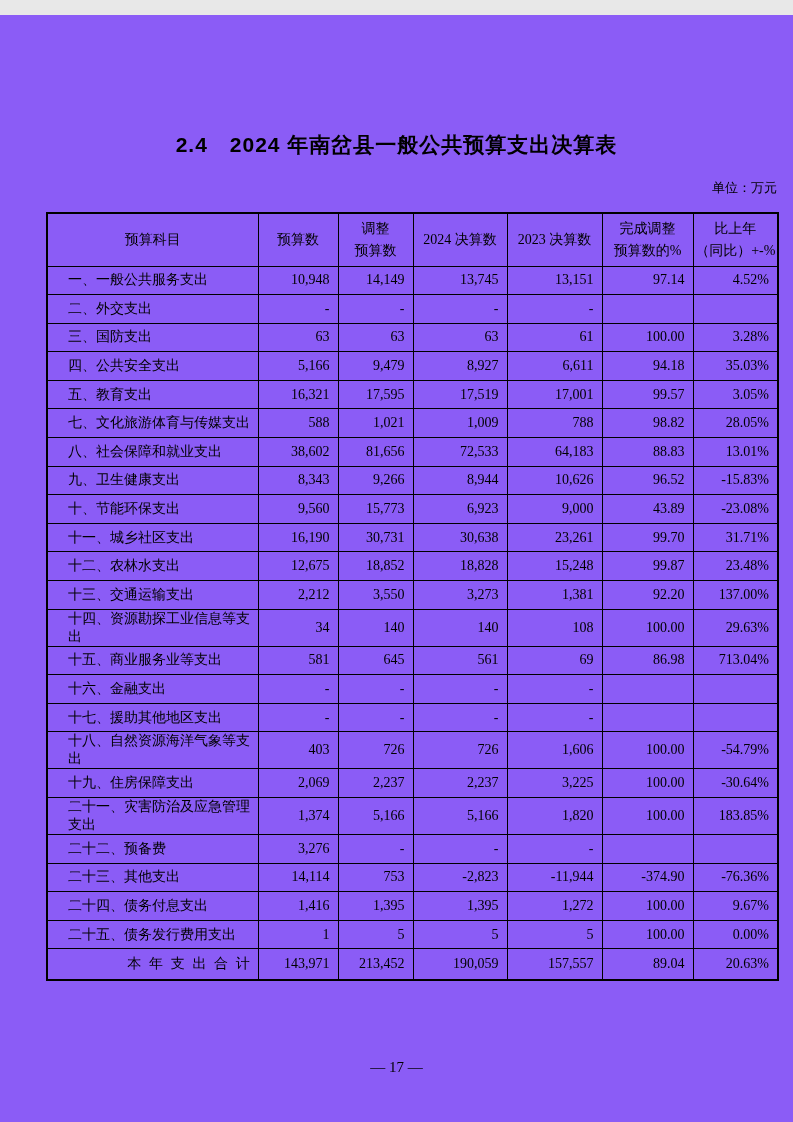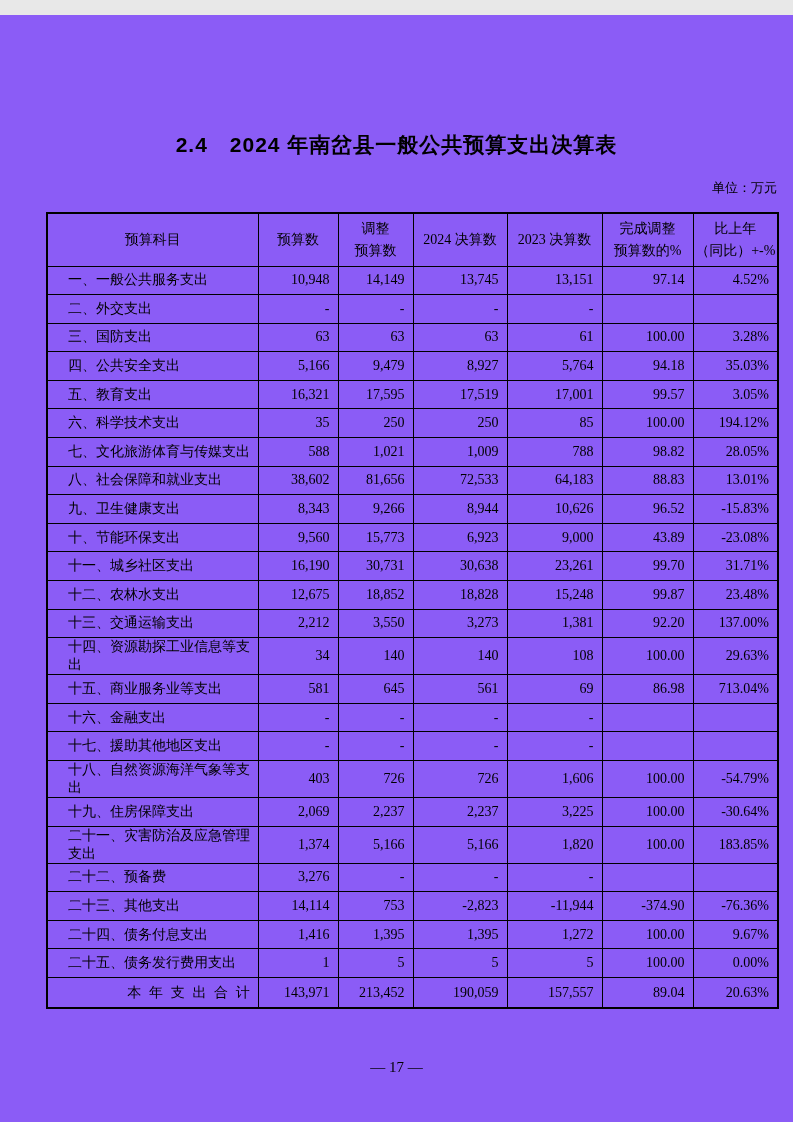--- a/index.html
+++ b/index.html
@@ -154,44 +154,35 @@
     <td class="num">61</td>
     <td class="num">100.00</td>
     <td class="num">3.28%</td>
   </tr>
 
   <tr>
     <td class="label">四、公共安全支出</td>
     <td class="num">5,166</td>
     <td class="num">9,479</td>
     <td class="num">8,927</td>
-    <td class="num">5,764</td>
+    <td class="num">6,611</td>
     <td class="num">94.18</td>
     <td class="num">35.03%</td>
   </tr>
 
   <tr>
     <td class="label">五、教育支出</td>
     <td class="num">16,321</td>
     <td class="num">17,595</td>
     <td class="num">17,519</td>
     <td class="num">17,001</td>
     <td class="num">99.57</td>
     <td class="num">3.05%</td>
   </tr>
 
-  <tr>
-    <td class="label">六、科学技术支出</td>
-    <td class="num">35</td>
-    <td class="num">250</td>
-    <td class="num">250</td>
-    <td class="num">85</td>
-    <td class="num">100.00</td>
-    <td class="num">194.12%</td>
-  </tr>
 
   <tr>
     <td class="label">七、文化旅游体育与传媒支出</td>
     <td class="num">588</td>
     <td class="num">1,021</td>
     <td class="num">1,009</td>
     <td class="num">788</td>
     <td class="num">98.82</td>
     <td class="num">28.05%</td>
   </tr>

